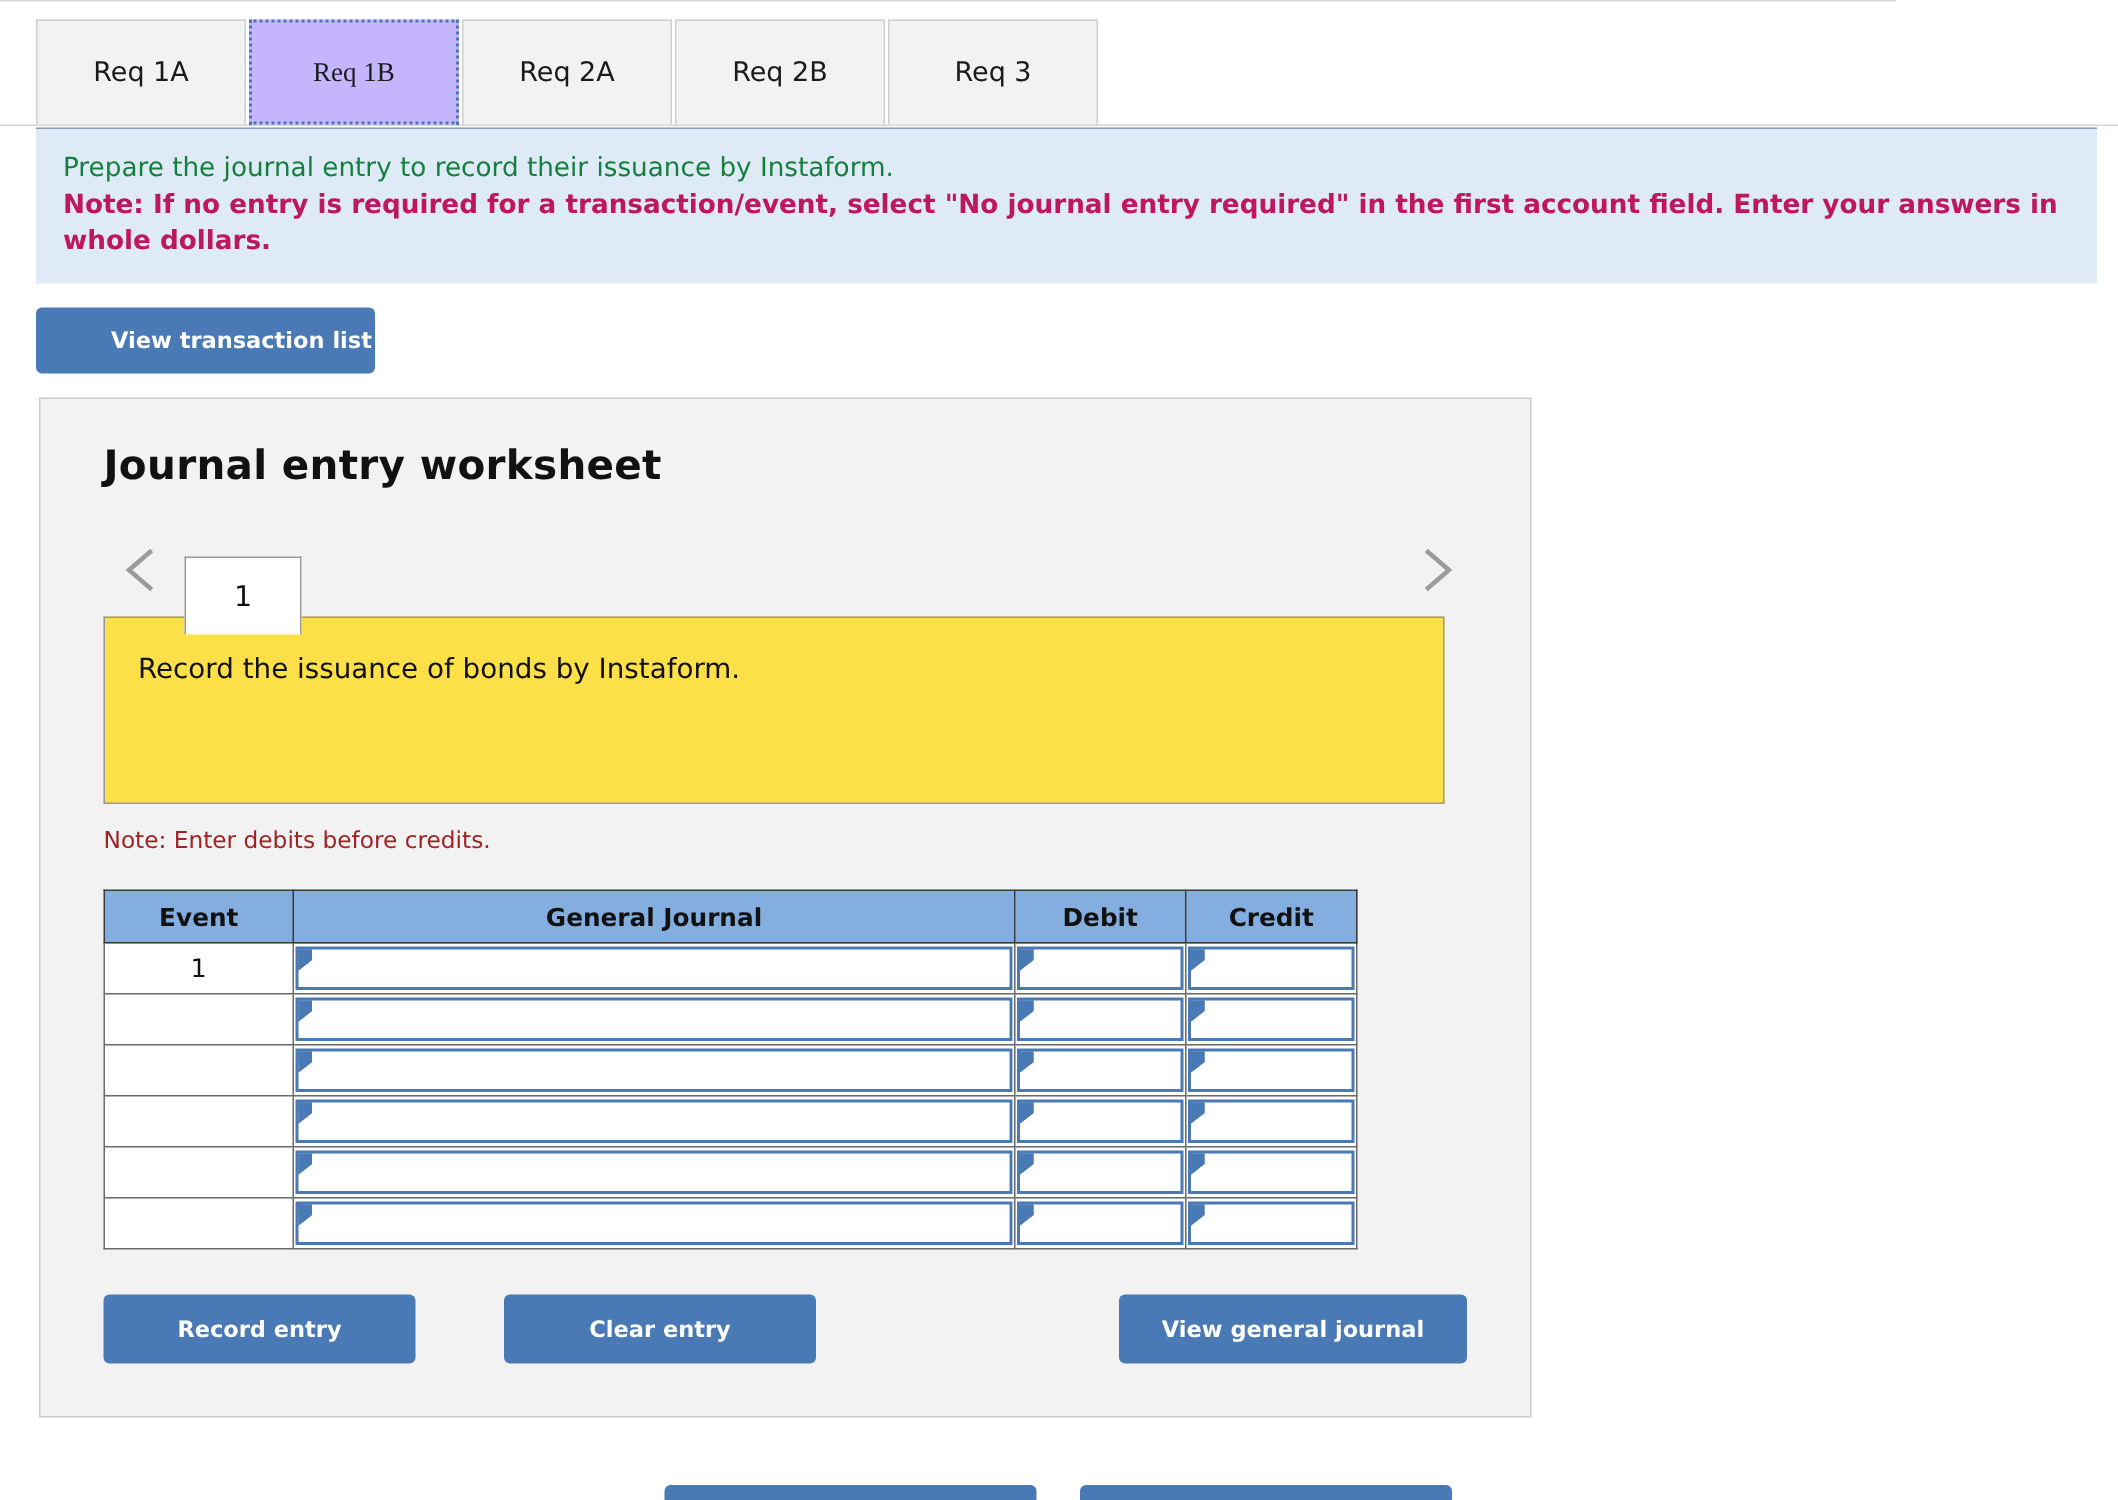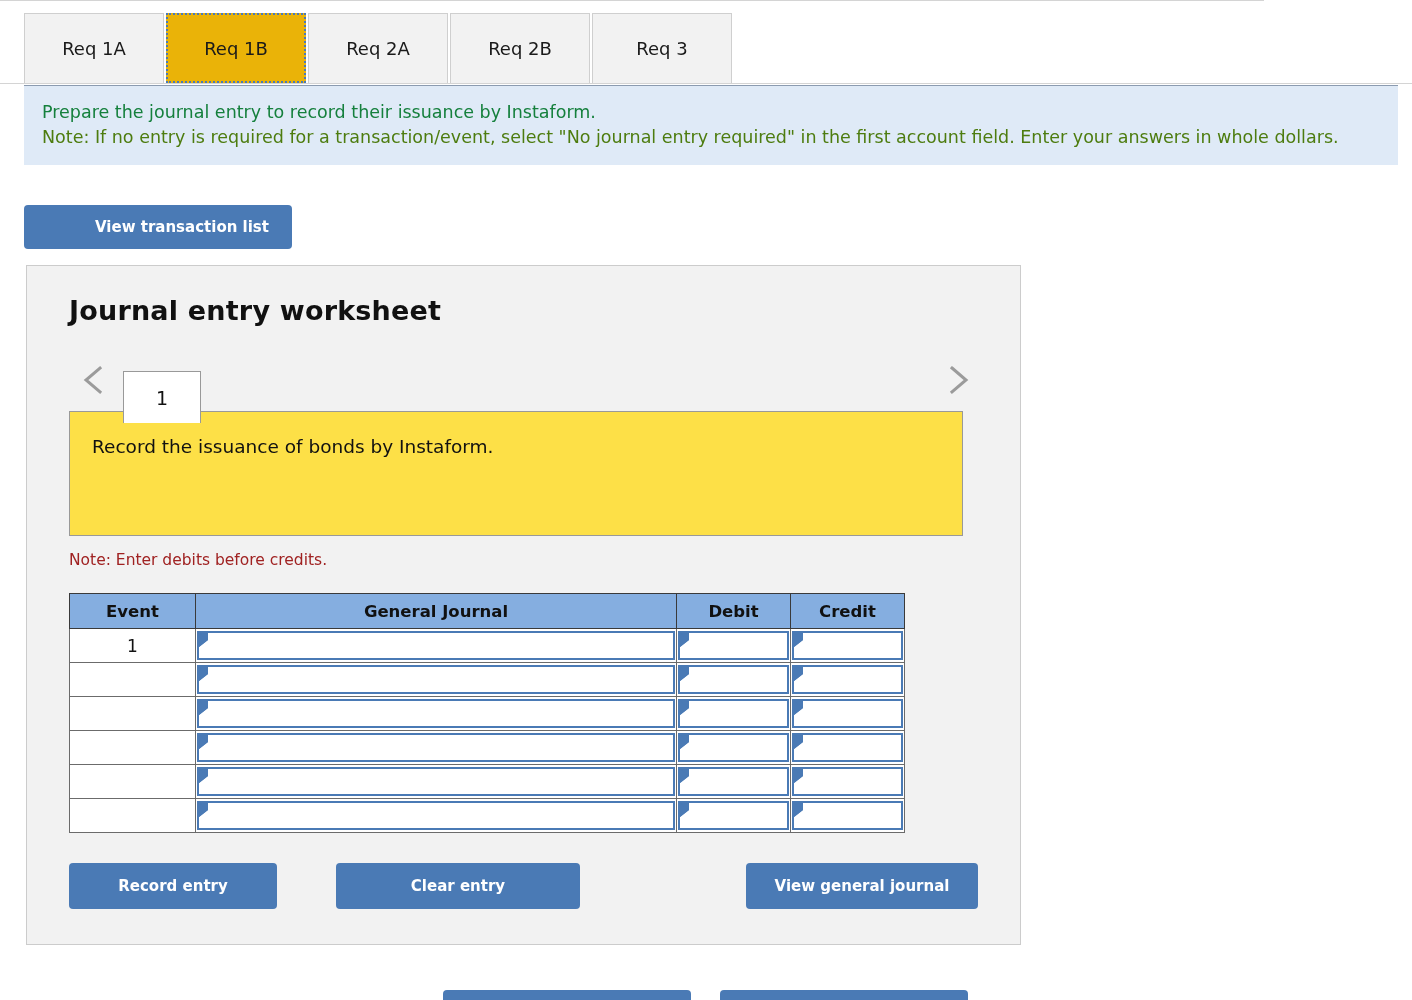--- a/index.html
+++ b/index.html
@@ -48,24 +48,25 @@
     font-size: 18px;
     color: #1a1a1a;
     background: #f2f2f2;
     border: 1px solid #cfcfcf;
     border-bottom: none;
     margin-right: 2px;
     white-space: nowrap;
     cursor: pointer;
   }
   .tab.active {
-    background: #eab308;
+    background: #c4b5fd;
     border: 2px dotted #4a79b8;
     position: relative;
     z-index: 3;
+    font-family: Liberation Serif, serif;
   }
   .tabstrip-baseline {
     position: absolute;
     left: 0;
     bottom: 0;
     width: 1412px;
     height: 1px;
     background: #d4d4d4;
   }
 
@@ -80,23 +81,24 @@
     border-top: 1px solid #8b9bb0;
     padding: 14px 18px 16px 18px;
   }
   .banner-line1 {
     font-size: 17.5px;
     color: #15803d;
     line-height: 24px;
   }
   .banner-note {
     font-size: 17.5px;
-    color: #4d7c0f;
+    color: #be185d;
     line-height: 24px;
     margin-top: 1px;
+    font-weight: bold;
   }
 
   
   .btn {
     background: #4a7ab5;
     color: #ffffff;
     border: none;
     border-radius: 4px;
     font-family: "DejaVu Sans", "Liberation Sans", sans-serif;
     font-size: 15px;
@@ -104,21 +106,21 @@
     cursor: pointer;
     display: flex;
     align-items: center;
     justify-content: center;
     box-sizing: border-box;
   }
   .btn-transaction-list {
     position: absolute;
     left: 24px;
     top: 205px;
-    width: 268px;
+    width: 226px;
     height: 44px;
     padding-left: 48px;
   }
 
   
   .panel {
     position: absolute;
     left: 26px;
     top: 265px;
     width: 995px;
@@ -280,21 +282,21 @@
     position: absolute;
     left: 42px;
     top: 597px;
     width: 208px;
     height: 46px;
   }
   .btn-clear {
     position: absolute;
     left: 309px;
     top: 597px;
-    width: 244px;
+    width: 208px;
     height: 46px;
   }
   .btn-viewgj {
     position: absolute;
     left: 719px;
     top: 597px;
     width: 232px;
     height: 46px;
   }
 

